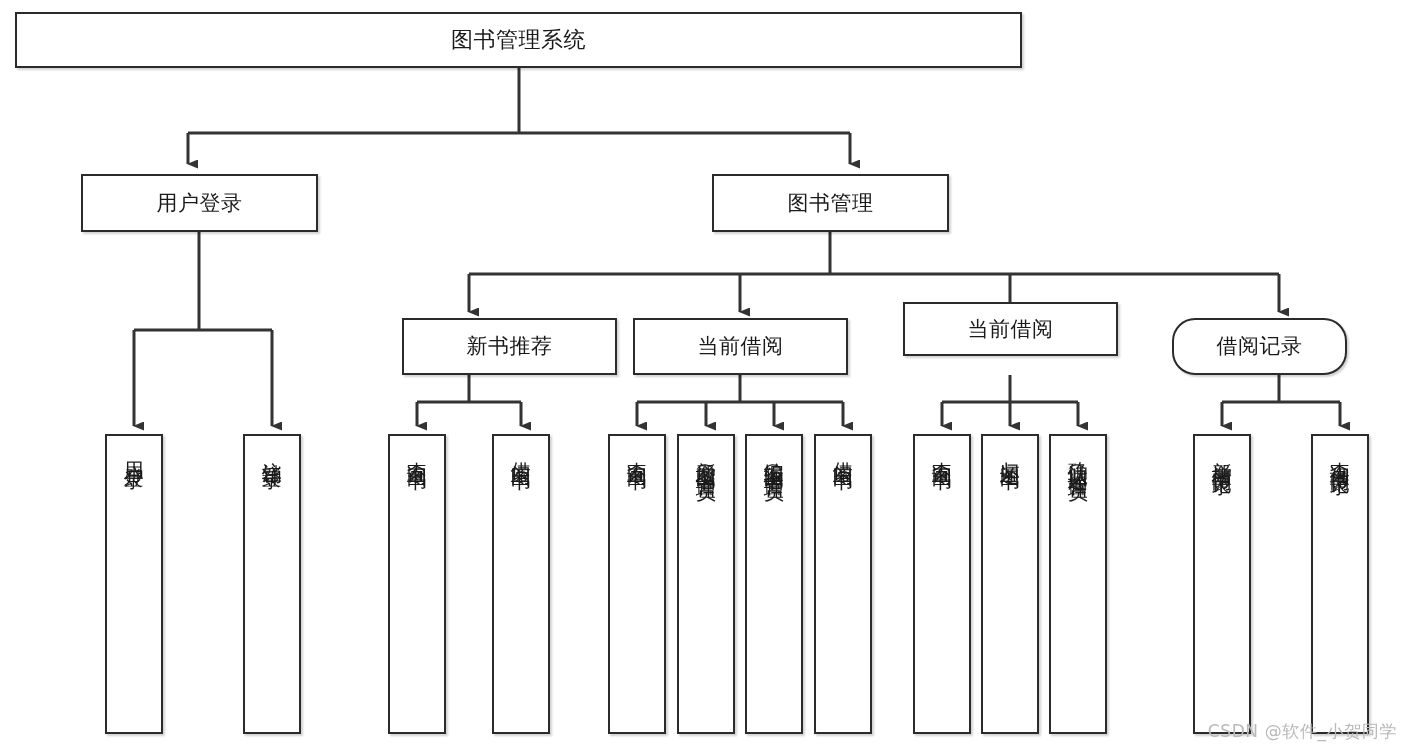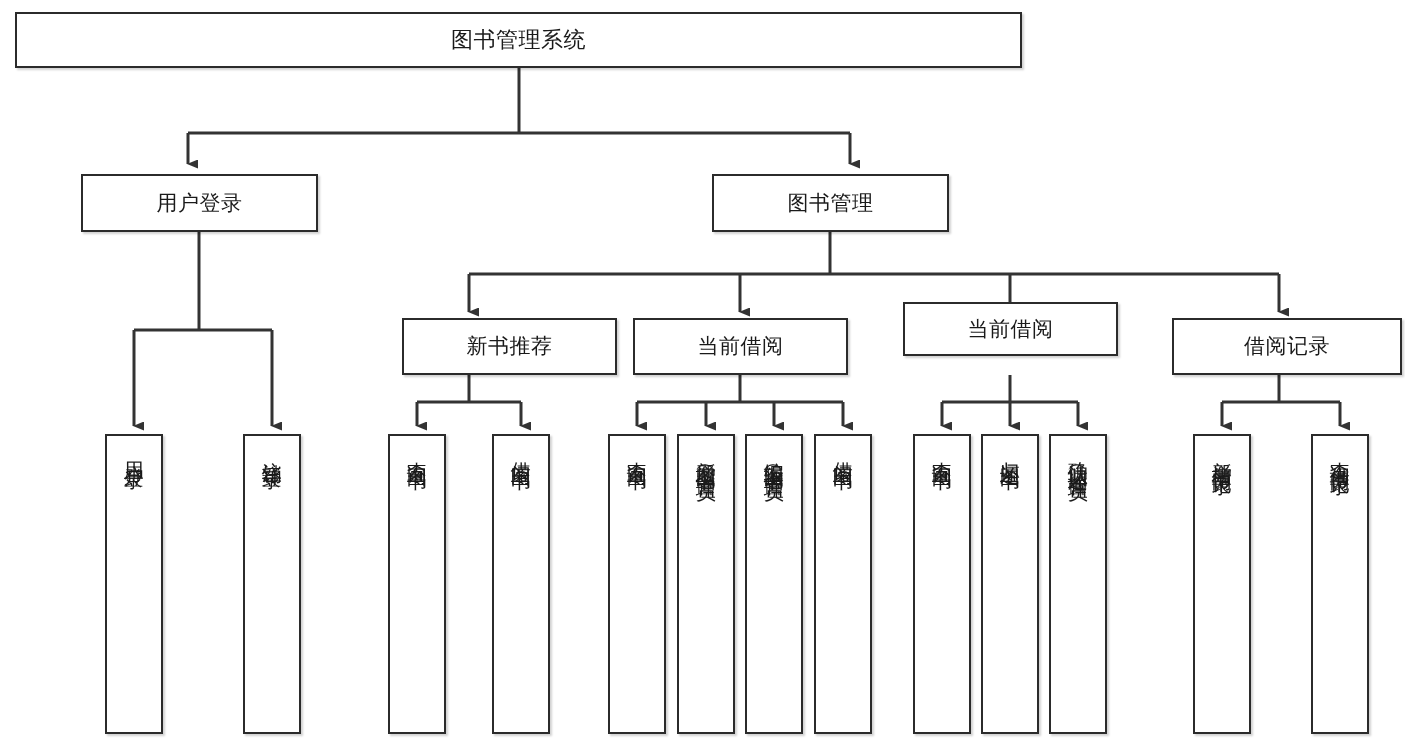--- a/index.html
+++ b/index.html
@@ -141,21 +141,21 @@
 
   <div class="node" style="left:362px; top:318px; width:215px; height:57px;margin-left:40px;">
     <span class="node-label">新书推荐</span>
   </div>
   <div class="node" style="left:633px; top:318px; width:215px; height:57px;">
     <span class="node-label">当前借阅</span>
   </div>
   <div class="node" style="left:903px; top:302px; width:215px; height:54px;">
     <span class="node-label">当前借阅</span>
   </div>
-  <div class="node" style="left:1172px; top:318px; width:230px; height:57px;">
+  <div class="node" style="left:1172px; top:318px; width:175px; height:57px;border-radius:23px;">
     <span class="node-label">借阅记录</span>
   </div>
 
   <div class="node vertical" style="left:105px; top:434px; width:58px; height:300px;">
     <span class="node-label">用户登录</span>
   </div>
   <div class="node vertical" style="left:243px; top:434px; width:58px; height:300px;">
     <span class="node-label">注销登录</span>
   </div>
 
@@ -189,14 +189,15 @@
     <span class="node-label">确认归还（管理员）</span>
   </div>
 
   <div class="node vertical" style="left:1193px; top:434px; width:58px; height:300px;">
     <span class="node-label">新增借阅记录</span>
   </div>
   <div class="node vertical" style="left:1311px; top:434px; width:58px; height:300px;">
     <span class="node-label">查询借阅记录</span>
   </div>
 
+  <div id="watermark">CSDN @软件_小贺同学</div>
 
 </div>
 
 </body></html>

